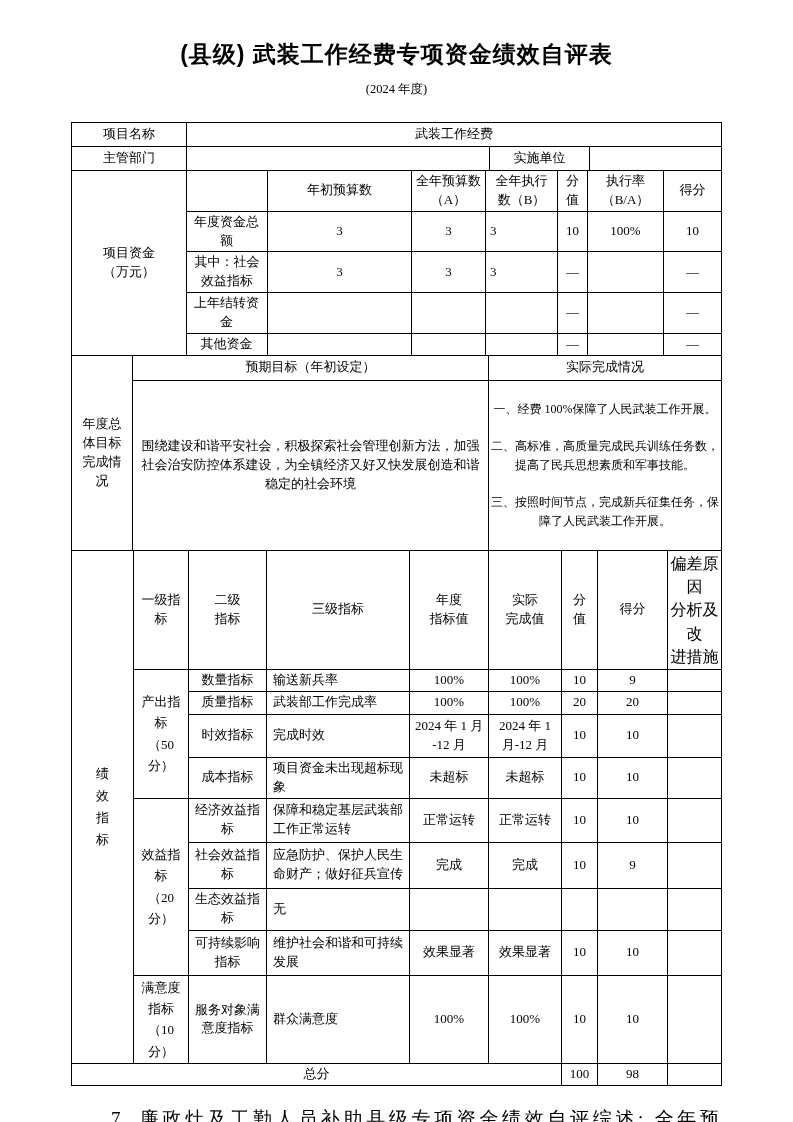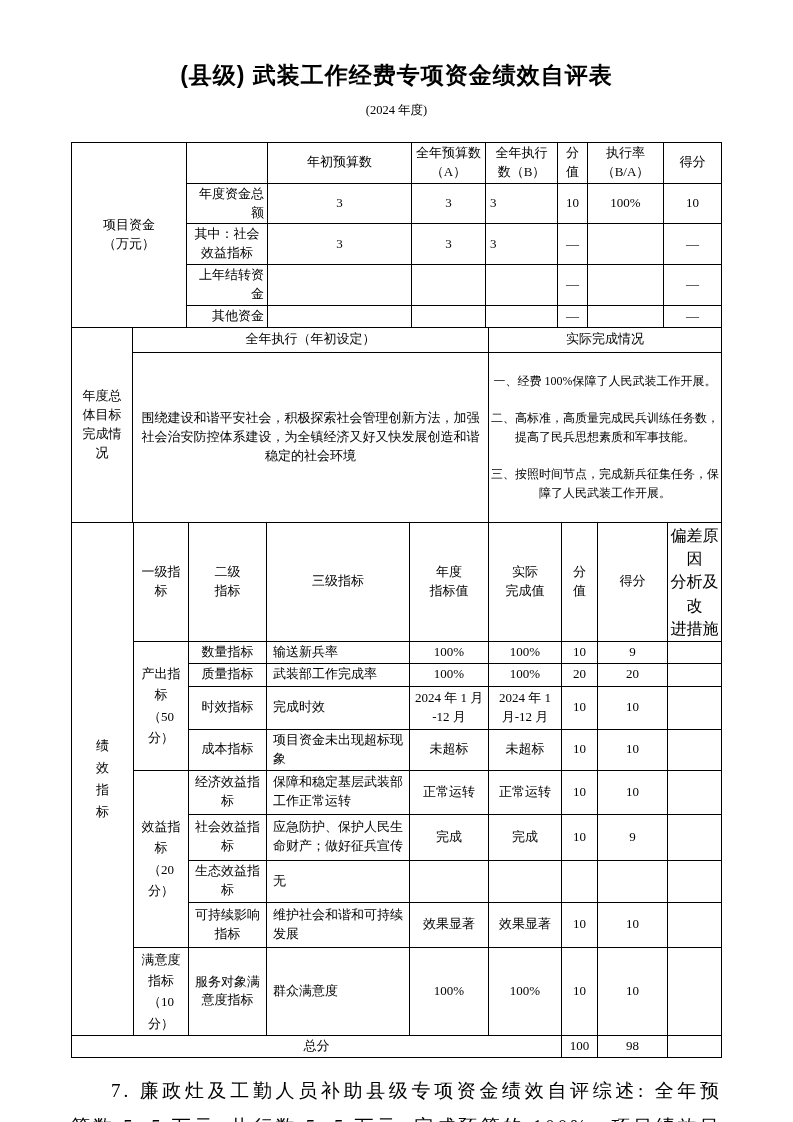--- a/index.html
+++ b/index.html
@@ -4,36 +4,36 @@
 <style>
   html,body { margin:0; padding:0; background:#e8e8e8; }
   .page {
     width:793px; height:1122px; background:#ffffff; margin:0 auto;
     position:relative; color:#000;
     font-family:"Liberation Serif","DejaVu Serif",serif;
     overflow:hidden;
   }
   .content { position:absolute; left:71px; top:0; width:651px; }
   .doc-title {
-    margin-top:60px; text-align:center;
+    margin-top:39px; text-align:center;
     font-family:"Liberation Sans","DejaVu Sans",sans-serif;
     font-weight:700; font-size:23px; letter-spacing:1px;
   }
   .doc-subtitle { text-align:center; font-size:12.5px; margin-top:11px; margin-bottom:24px; }
 
   table { border-collapse:collapse; table-layout:fixed; width:650px; margin-top:-1px; }
   table.first { margin-top:0; }
   table { border:1.5px solid #000; }
   td {
     border:1px solid #000; padding:1px 3px;
     font-size:13px; line-height:1.45; text-align:center; vertical-align:middle;
     white-space:pre-line; overflow:hidden;
   }
   .al { text-align:left; padding-left:4px; }
-  .label-left { text-align:right; padding-left:2px; }
+  .label-left { text-align:center; padding-left:2px; }
   .goal-expected { font-size:13px; padding:2px 4px; }
   .goal-actual { font-size:12px; padding:1px 2px; line-height:1.55; }
   .goal-actual div { text-align:center; }
   .side-label { line-height:1.7; }
   .group-label { line-height:1.65; }
   .deviation-h { font-size:16px; padding:1px 1px; }
   .lv3 { text-align:left; padding-left:6px; }
   .footer-para {
     margin-top:15px; font-size:19px; line-height:36px;
     text-align:justify; text-indent:40px; letter-spacing:3px;
@@ -41,20 +41,40 @@
 </style>
 </head>
 <body>
 
 <div class="page">
   <div class="content">
 
     <div class="doc-title">(县级) 武装工作经费专项资金绩效自评表</div>
     <div class="doc-subtitle">(2024 年度)</div>
 
+    <table class="first">
+      <colgroup>
+          <col style="width:115px">
+          <col style="width:303px">
+          <col style="width:100px">
+          <col style="width:132px">
+        </colgroup>
+      <tbody>
+          <tr style="height:24px">
+        <td>项目名称</td>
+        <td colspan="3">武装工作经费</td>
+      </tr>
+      <tr style="height:24px">
+        <td>主管部门</td>
+        <td></td>
+        <td>实施单位</td>
+        <td></td>
+      </tr>
+    </tbody>
+      </table>
 
     <table>
       <colgroup>
           <col style="width:115px">
           <col style="width:81px">
           <col style="width:144px">
           <col style="width:74px">
           <col style="width:72px">
           <col style="width:30px">
           <col style="width:76px">
@@ -120,21 +140,21 @@
           <col style="width:61px">
           <col style="width:356px">
           <col style="width:233px">
         </colgroup>
       <tbody>
           <tr style="height:25px">
         <td rowspan="2">年度总
 体目标
 完成情
 况</td>
-        <td>全年执行（年初设定）</td>
+        <td>预期目标（年初设定）</td>
         <td>实际完成情况</td>
       </tr>
       <tr style="height:88px">
         <td class="goal-expected">围绕建设和谐平安社会，积极探索社会管理创新方法，加强社会治安防控体系建设，为全镇经济又好又快发展创造和谐稳定的社会环境</td>
         <td class="goal-actual">
           <div>一、经费 100%保障了人民武装工作开展。</div>
           <div>二、高标准，高质量完成民兵训练任务数，提高了民兵思想素质和军事技能。</div>
           <div>三、按照时间节点，完成新兵征集任务，保障了人民武装工作开展。</div>
         </td>
       </tr>

